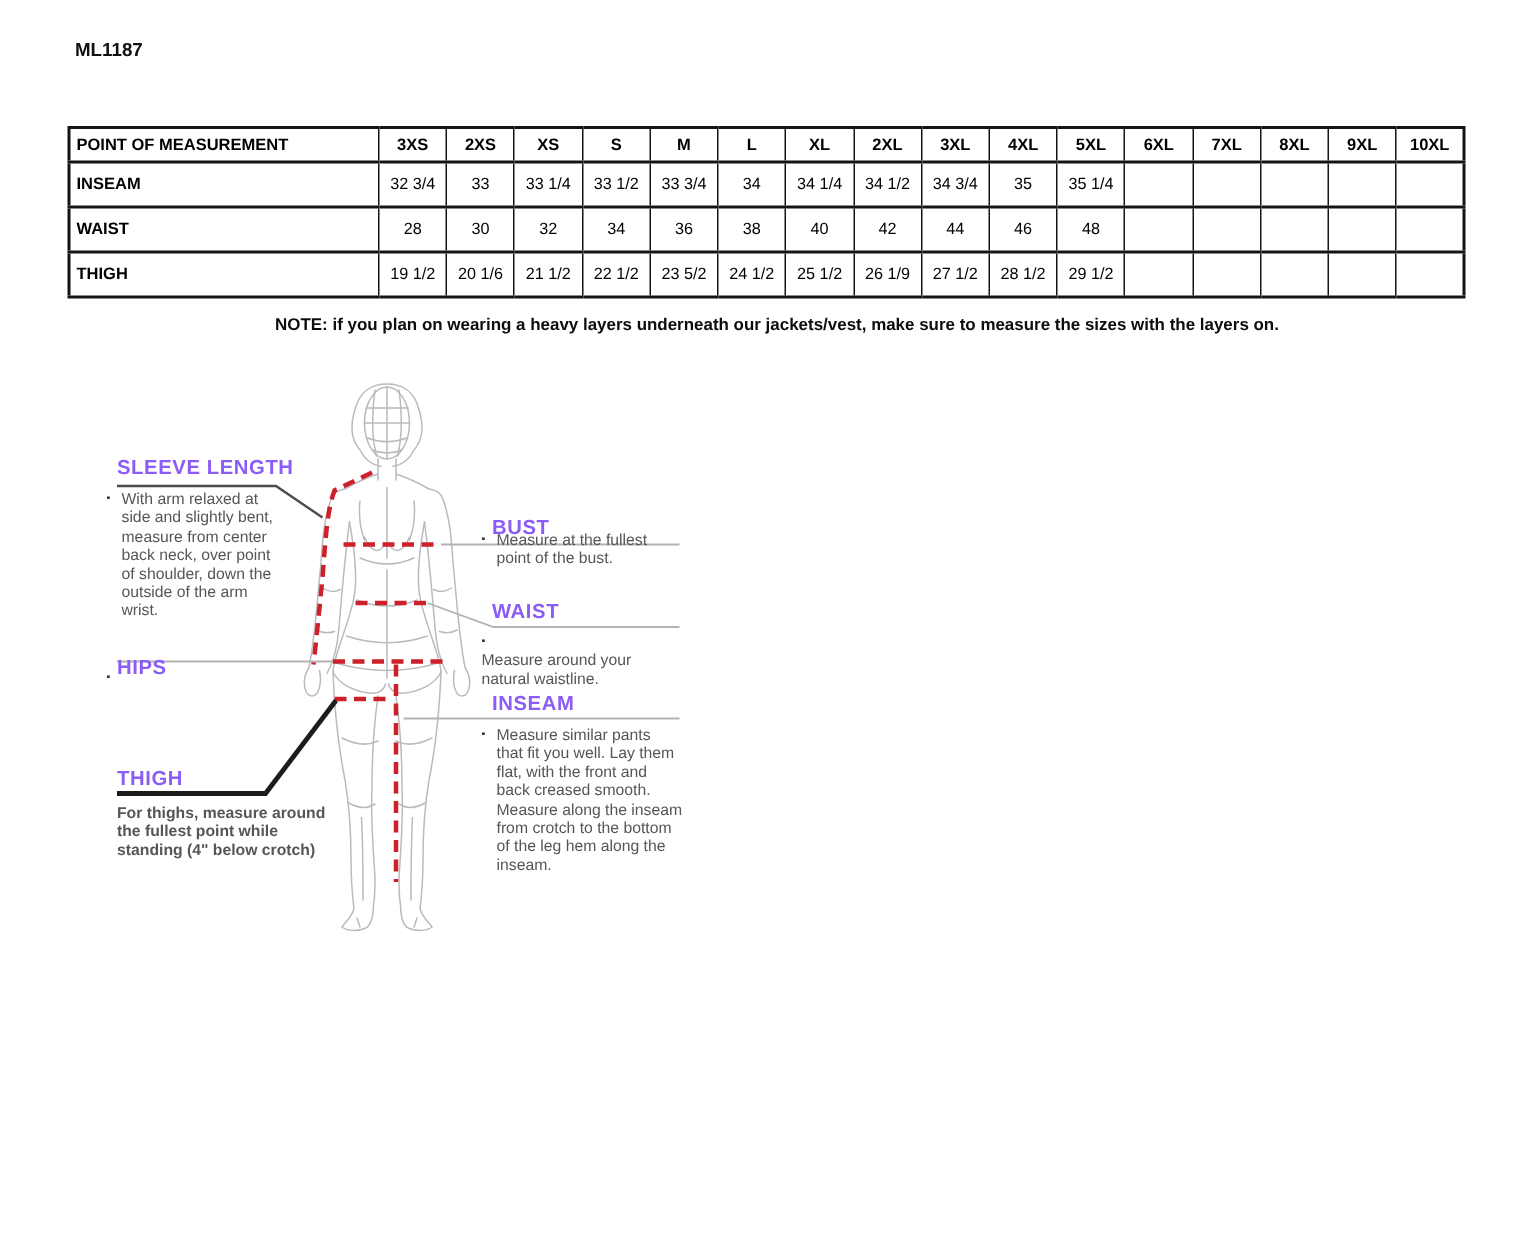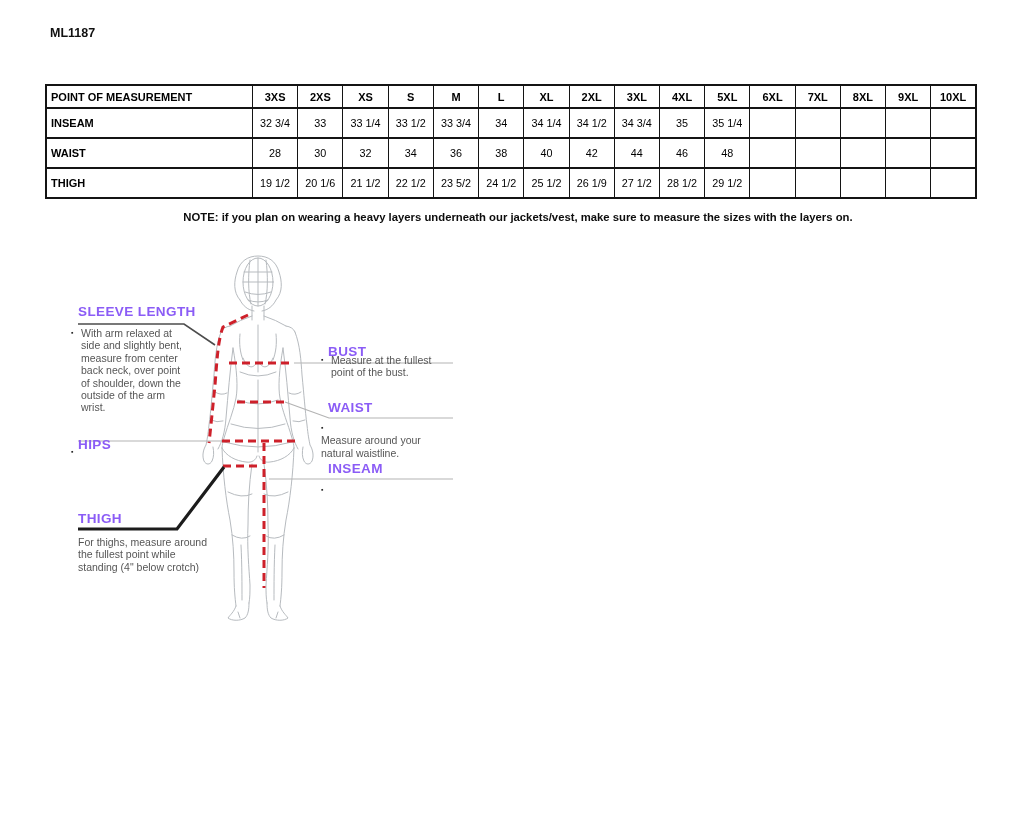--- a/index.html
+++ b/index.html
@@ -195,21 +195,21 @@
 <div class="sec" style="left:78px;top:422px;margin-top:15px;">
   <div class="sec-title">HIPS</div>
 </div>
 <div class="sec sec-desc" style="left:71px;top:446px;width:140px;">
   <span class="bullet">▪</span>
 </div>
 
 <div class="sec" style="left:78px;top:511px;">
   <div class="sec-title">THIGH</div>
 </div>
-<div class="sec sec-desc" style="left:78px;top:536px;width:160px;">
+<div class="sec sec-desc" style="left:78px;top:536px;width:160px;font-weight:bold;">
   <span class="sec-text">For thighs, measure around
 the fullest point while
 standing (4" below crotch)</span>
 </div>
 
 <div class="sec" style="left:328px;top:344px;">
   <div class="sec-title">BUST</div>
 </div>
 <div class="sec sec-desc" style="left:321px;top:354px;width:140px;">
   <span class="bullet">▪</span>
@@ -224,13 +224,21 @@
   <span class="bullet">▪</span>
   <span class="sec-text">Measure around your
 natural waistline.</span>
 </div>
 
 <div class="sec" style="left:328px;top:461px;">
   <div class="sec-title">INSEAM</div>
 </div>
 <div class="sec sec-desc" style="left:321px;top:484px;width:145px;">
   <span class="bullet">▪</span>
+  <span class="sec-text">Measure similar pants
+that fit you well. Lay them
+flat, with the front and
+back creased smooth.
+Measure along the inseam
+from crotch to the bottom
+of the leg hem along the
+inseam.</span>
 </div>
 
 </body></html>

